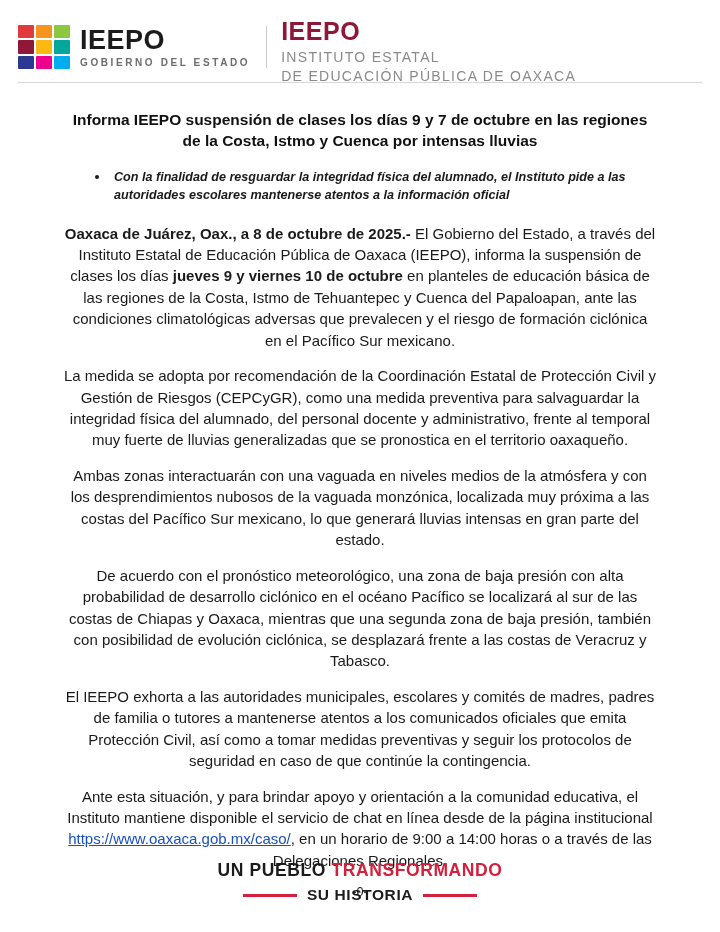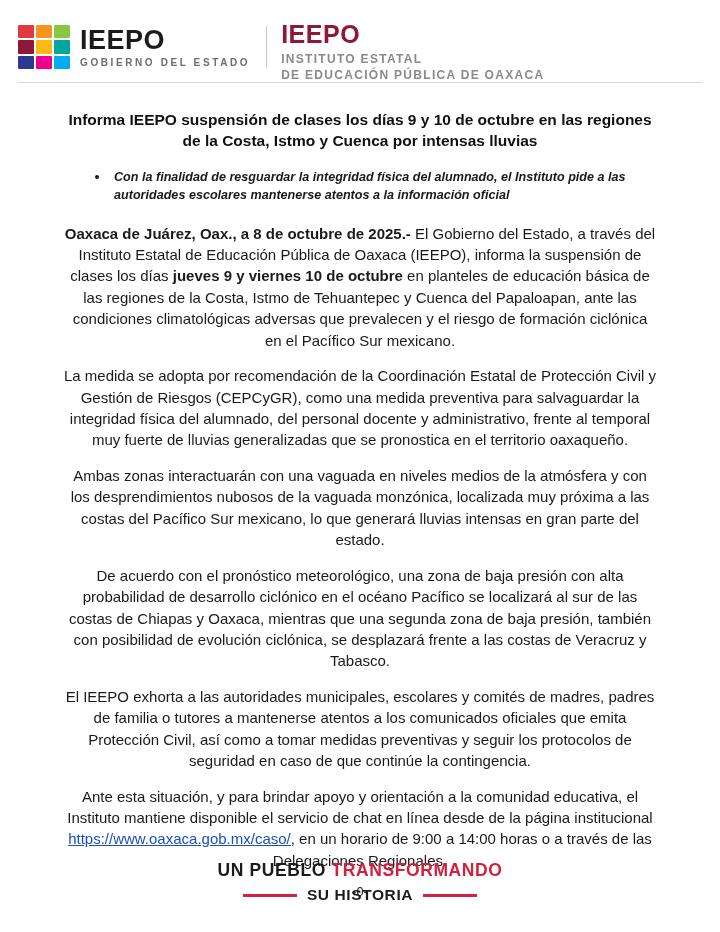--- a/index.html
+++ b/index.html
@@ -75,26 +75,26 @@
     margin-top: 11px;
   }
   .iee-title {
     font-size: 25px;
     font-weight: bold;
     color: #8f1838;
     line-height: 1;
     letter-spacing: 0.5px;
   }
   .iee-sub {
-    font-size: 12px;
+    font-size: 14px;
     color: #8a8a8a;
     letter-spacing: 1.3px;
     line-height: 1.35;
     margin-top: 4px;
-    font-weight: bold;
+    font-weight: normal;
   }
   .hr-top {
     height: 1px;
     background: #d8d8d8;
     margin: 10px 18px 0 18px;
   }
 
   
   .content {
     padding: 26px 64px 0 64px;
@@ -207,21 +207,21 @@
       <div class="iee-sub">
         <span>INSTITUTO ESTATAL</span><br>
         <span>DE EDUCACIÓN PÚBLICA DE OAXACA</span>
       </div>
     </div>
   </div>
   <div class="hr-top"></div>
 
   <div class="content">
 
-    <h1 class="doc-title">Informa IEEPO suspensión de clases los días 9 y 10 de octubre en las regiones de la Costa, Istmo y Cuenca por intensas lluvias</h1>
+    <h1 class="doc-title">Informa IEEPO suspensión de clases los días 9 y 7 de octubre en las regiones de la Costa, Istmo y Cuenca por intensas lluvias</h1>
 
     <ul class="bullets">
       <li>Con la finalidad de resguardar la integridad física del alumnado, el Instituto pide a las autoridades escolares mantenerse atentos a la información oficial</li>
     </ul>
 
     <p class="para">
       <b>Oaxaca de Juárez, Oax., a 8 de octubre de 2025.-</b><span> El Gobierno del Estado, a través del Instituto Estatal de Educación Pública de Oaxaca (IEEPO), informa la suspensión de clases los días </span><b>jueves 9 y viernes 10 de octubre</b><span> en planteles de educación básica de las regiones de la Costa, Istmo de Tehuantepec y Cuenca del Papaloapan, ante las condiciones climatológicas adversas que prevalecen y el riesgo de formación ciclónica en el Pacífico Sur mexicano.</span>
     </p>
 
     <p class="para">La medida se adopta por recomendación de la Coordinación Estatal de Protección Civil y Gestión de Riesgos (CEPCyGR), como una medida preventiva para salvaguardar la integridad física del alumnado, del personal docente y administrativo, frente al temporal muy fuerte de lluvias generalizadas que se pronostica en el territorio oaxaqueño.</p>

